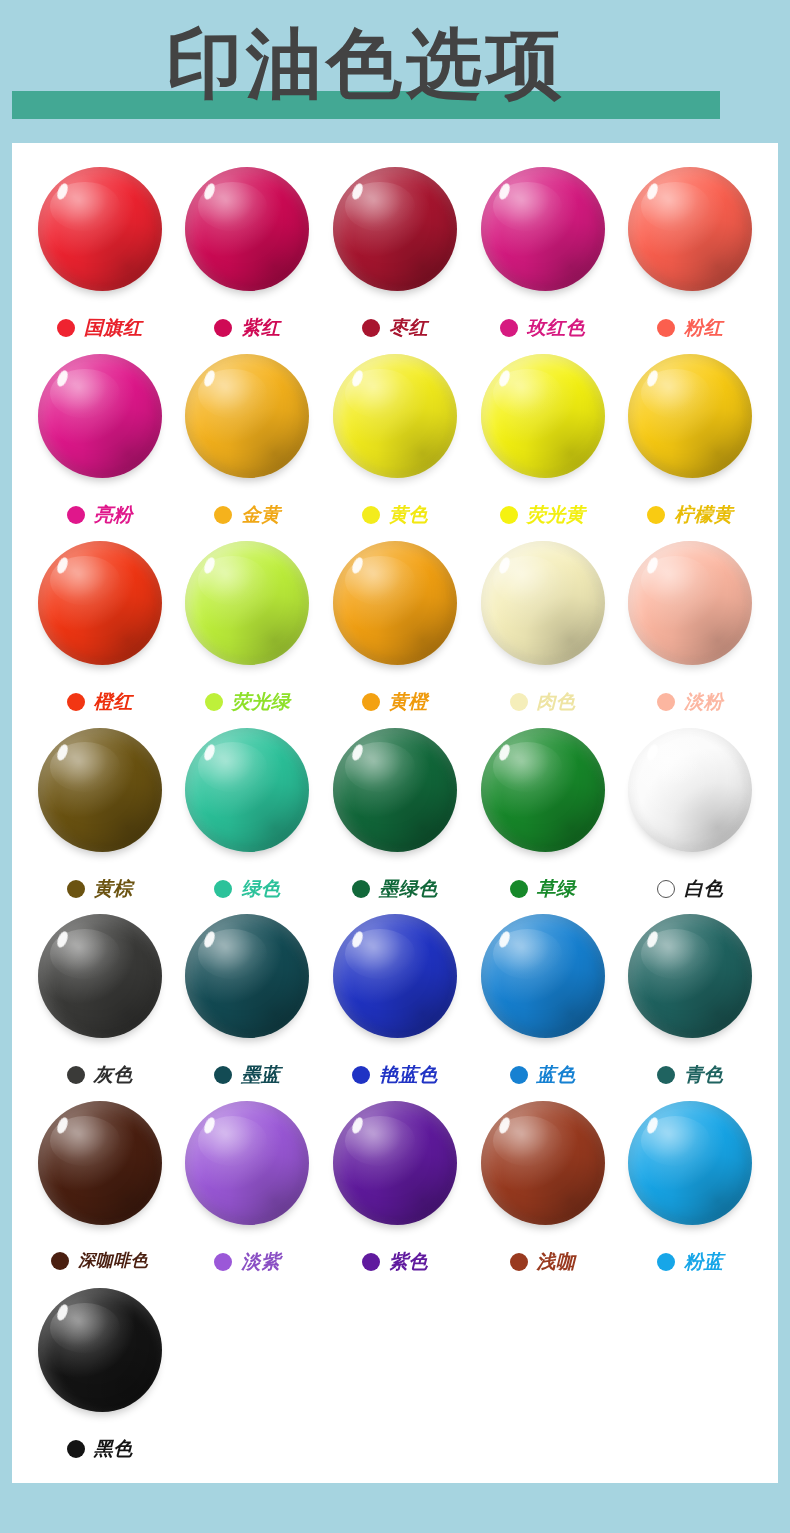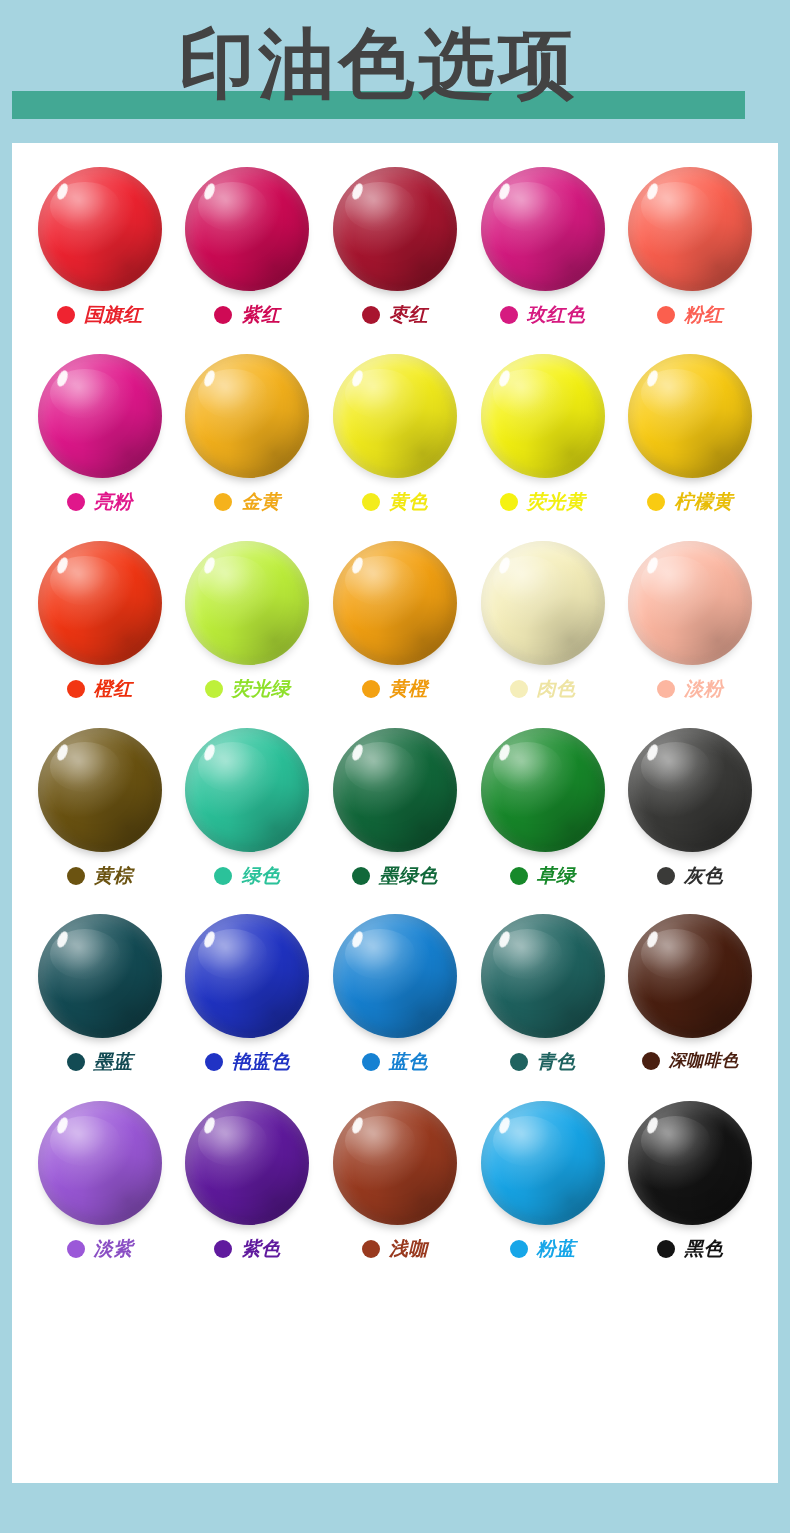--- a/index.html
+++ b/index.html
@@ -21,21 +21,20 @@
     box-sizing: border-box;
     background: #a6d4e0;
   }
 
   
   .header {
     position: relative;
     height: 131px;
     width: 732px;
     background: #a6d4e0;
-    padding-left: 25px;
   }
   .header-band {
     position: absolute;
     left: 12px;
     right: 12px;
     bottom: 12px;
     height: 28px;
     background: #43a894;
   }
   .header-title {
@@ -129,21 +128,21 @@
     background: radial-gradient(ellipse at 35% 30%, rgba(255,255,255,0.30) 0%, rgba(255,255,255,0.05) 55%, rgba(255,255,255,0) 78%);
     pointer-events: none;
   }
 
   
   .label {
     display: flex;
     align-items: center;
     justify-content: flex-end;
     gap: 9px;
-    margin-top: 11px;
+    margin-top: 24px;
     white-space: nowrap;
   }
   .label-dot {
     width: 18px;
     height: 18px;
     border-radius: 50%;
     background: var(--c);
     flex: 0 0 auto;
   }
   .label-dot.outlined {
@@ -396,20 +395,32 @@
             <div class="drop">
               <div class="drop-sheen"></div>
               <div class="drop-gloss"></div>
             </div>
           </div>
           <div class="label">
             <span class="label-dot"></span>
             <span class="label-text">草绿</span>
           </div>
         </div>
+        <div class="cell" style="--c: #fbfbfb; --t: #1a1a1a;">
+          <div class="drop-wrap">
+            <div class="drop light">
+              <div class="drop-sheen"></div>
+              <div class="drop-gloss"></div>
+            </div>
+          </div>
+          <div class="label">
+            <span class="label-dot outlined"></span>
+            <span class="label-text">白色</span>
+          </div>
+        </div>
         <div class="cell" style="--c: #3a3a38; --t: #2e2e2e;">
           <div class="drop-wrap">
             <div class="drop">
               <div class="drop-sheen"></div>
               <div class="drop-gloss"></div>
             </div>
           </div>
           <div class="label">
             <span class="label-dot"></span>
             <span class="label-text">灰色</span>

